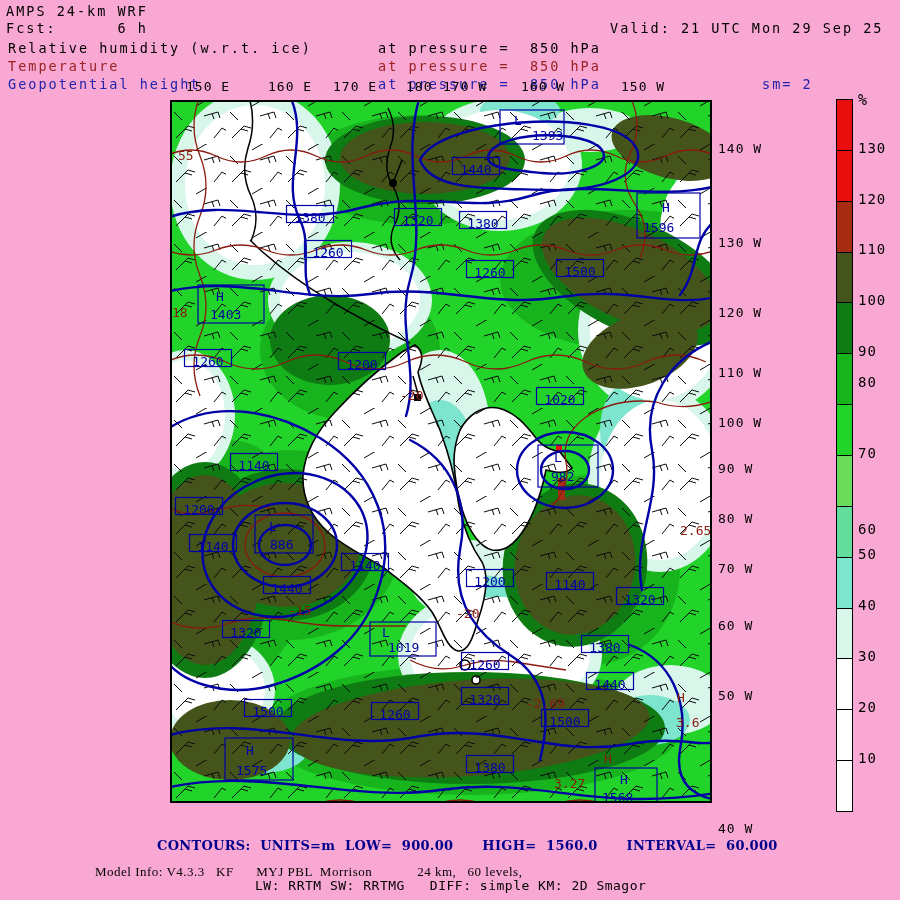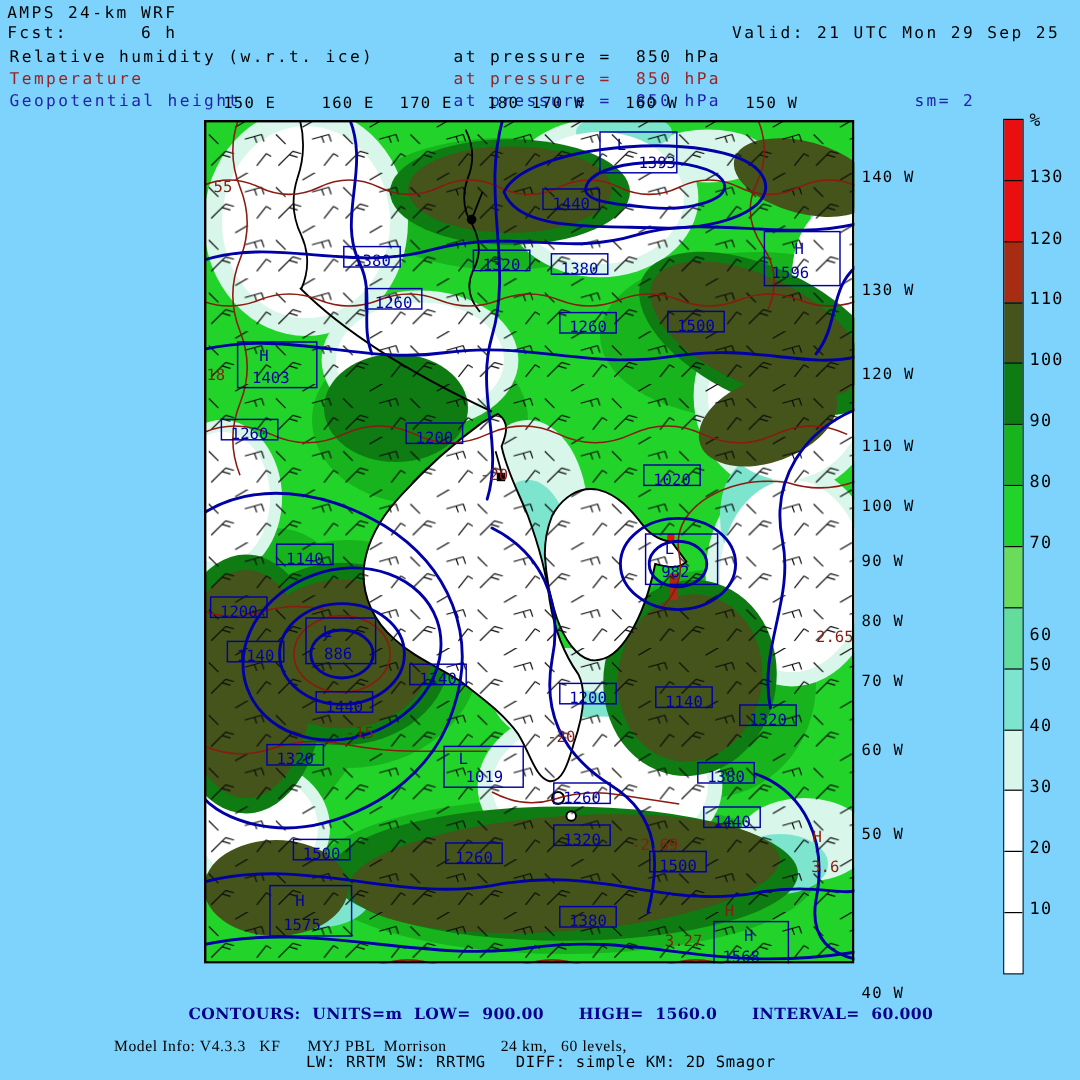--- a/index.html
+++ b/index.html
@@ -1,16 +1,16 @@
 <!DOCTYPE html>
 <html><head>
 <meta charset="utf-8">
 <style>
   html,body{margin:0;padding:0;background:#fff;}
-  .stage{position:relative;width:900px;height:900px;background:#7dd3fc;overflow:hidden;
+  .stage{position:relative;width:900px;height:900px;background:#f9a8d4;overflow:hidden;
          font-family:"DejaVu Sans Mono",monospace;color:#000;}
   .abs{position:absolute;white-space:pre;}
   .hdr{font-size:13.5px;letter-spacing:2px;line-height:15px;}
   .blue{color:#2222aa;}
   .dred{color:#992222;}
   .lon{font-size:13px;letter-spacing:1px;color:#000;}
   .cbar{position:absolute;left:836px;top:99px;width:15px;height:711px;border:1px solid #000;
         display:flex;flex-direction:column;}
   .cbar div{flex:1;border-top:1px solid #000;}
   .cbar div:first-child{border-top:none;}
@@ -80,21 +80,21 @@
       <div class="s10"></div>
       <div class="s11"></div>
     <div class="s12"></div>
       <div class="s13"></div>
   </div>
   <span class="tick" style="top:140px;">130</span>
   <span class="tick" style="top:191px;">120</span>
   <span class="tick" style="top:241px;">110</span>
   <span class="tick" style="top:292px;">100</span>
   <span class="tick" style="top:343px;">90</span>
-  <span class="tick" style="top:394px;">80</span>
+  <span class="tick" style="top:374px;">80</span>
   <span class="tick" style="top:445px;">70</span>
   <span class="tick" style="top:496px;margin-top:25px;">60</span>
   <span class="tick" style="top:546px;">50</span>
   <span class="tick" style="top:597px;">40</span>
   <span class="tick" style="top:648px;">30</span>
   <span class="tick" style="top:699px;">20</span>
   <span class="tick" style="top:750px;">10</span>
 
   <svg class="abs" style="left:170px;top:100px;" width="542" height="703" viewBox="0 0 542 703">
     <defs>

